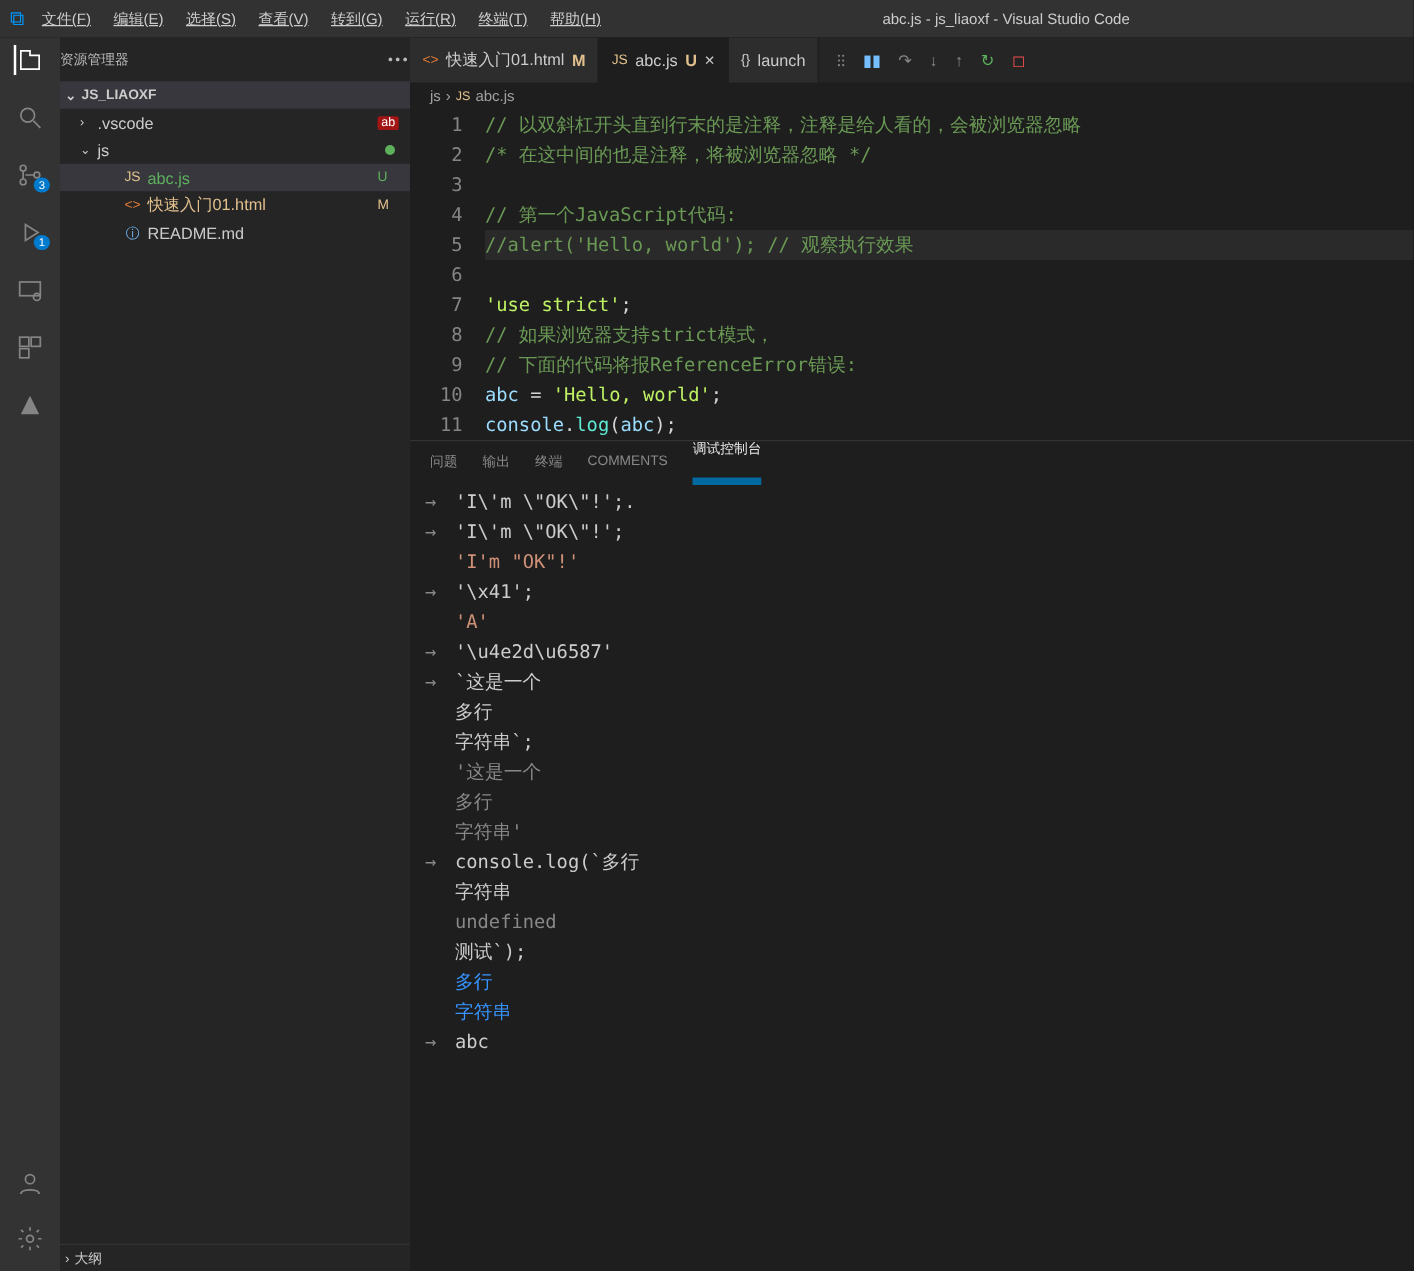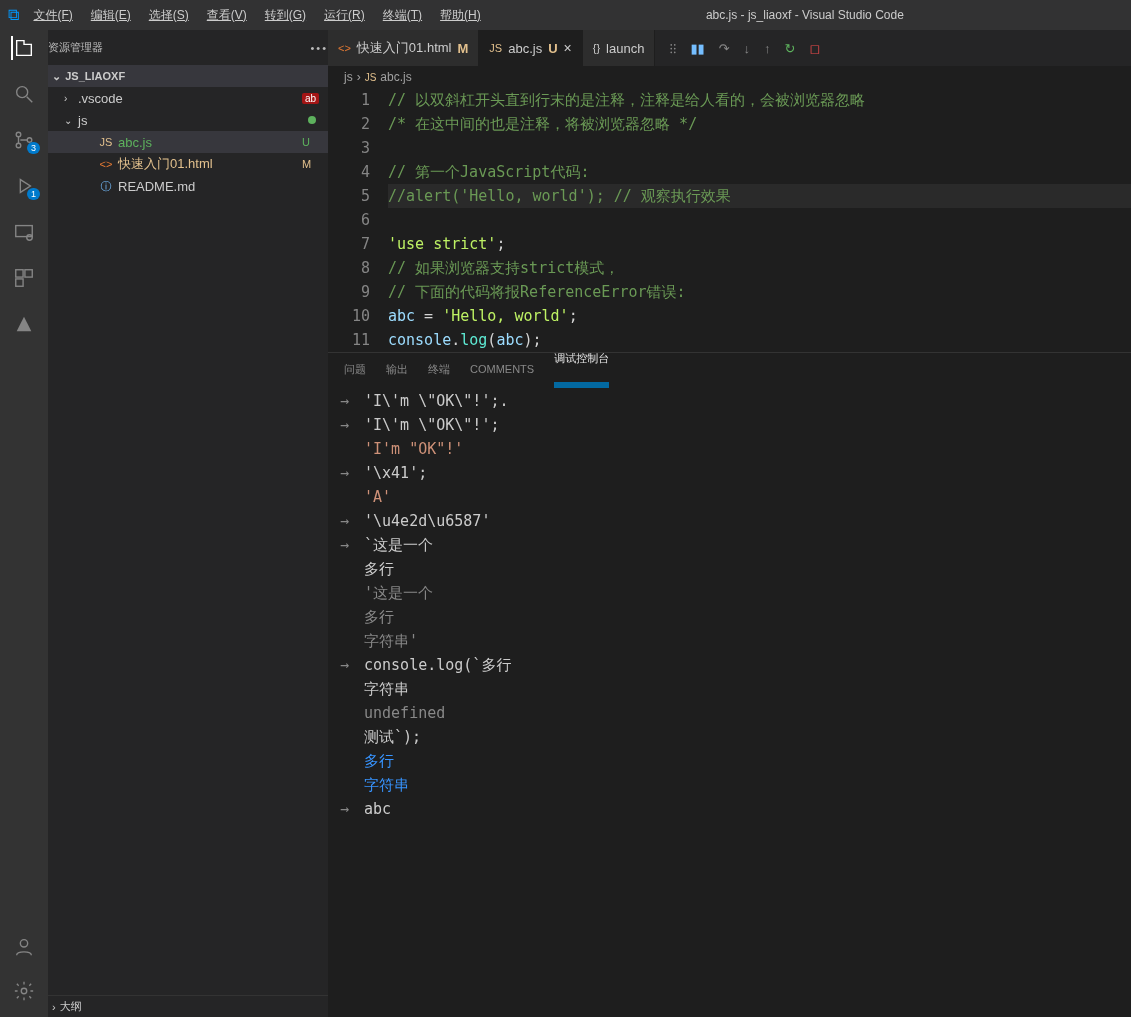--- a/index.html
+++ b/index.html
@@ -273,20 +273,24 @@
           <div class="con-line">
             <span class="con-arrow">→</span>
             <span class="con-white">`这是一个</span>
           </div>
           <div class="con-line">
             <span class="con-arrow"></span>
             <span class="con-white">多行</span>
           </div>
           <div class="con-line">
             <span class="con-arrow"></span>
+            <span class="con-white">字符串`;</span>
+          </div>
+          <div class="con-line">
+            <span class="con-arrow"></span>
             <span class="con-gray">'这是一个</span>
           </div>
           <div class="con-line">
             <span class="con-arrow"></span>
             <span class="con-gray">多行</span>
           </div>
           <div class="con-line">
             <span class="con-arrow"></span>
             <span class="con-gray">字符串'</span>
           </div>

